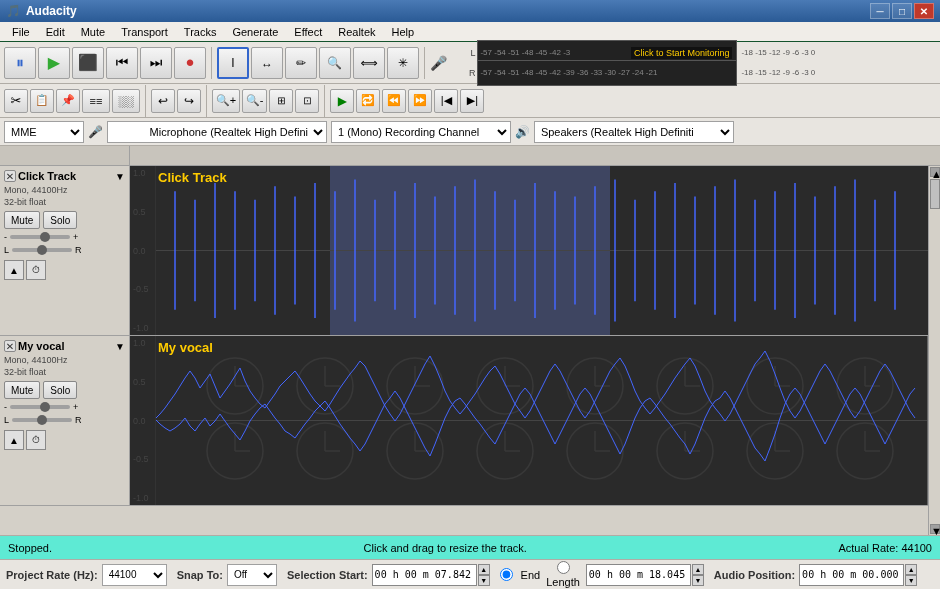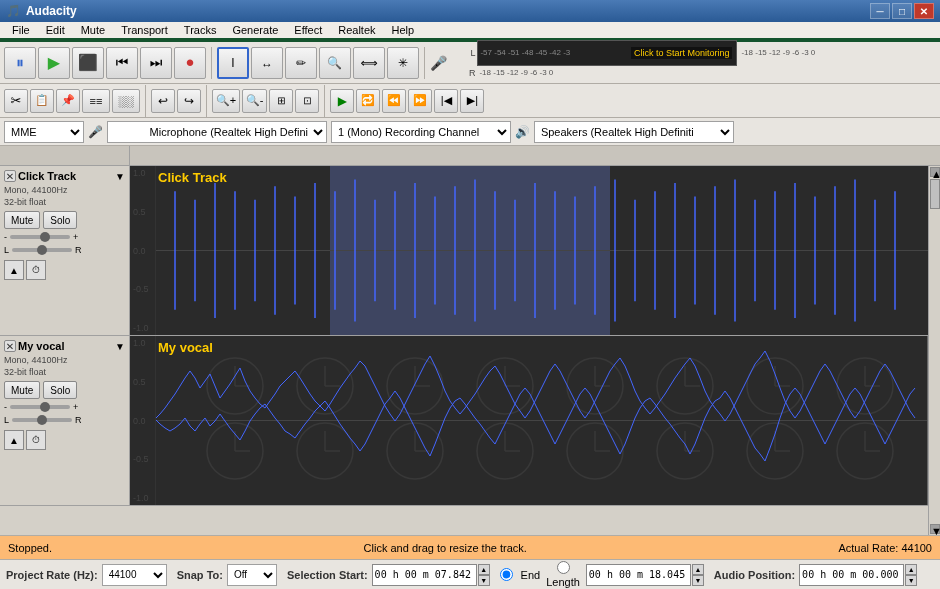--- a/index.html
+++ b/index.html
@@ -5,21 +5,21 @@
     * { box-sizing: border-box; margin: 0; padding: 0; }
     body { font-family: 'Segoe UI', Arial, sans-serif; font-size: 11px; background: #d4d0c8; width: 940px; height: 589px; overflow: hidden; }
     
     
     #title-bar { background: linear-gradient(to bottom, #4a7ab5, #2a5a95); height: 22px; display: flex; align-items: center; padding: 0 6px; color: white; font-size: 12px; font-weight: bold; }
     #window-controls { display: flex; gap: 2px; }
     .win-btn { width: 20px; height: 16px; display: flex; align-items: center; justify-content: center; font-size: 10px; cursor: pointer; border: 1px solid rgba(255,255,255,0.3); background: rgba(255,255,255,0.1); color: white; }
     .win-btn.close { background: #c0392b; }
 
     
-    #menu-bar { background: #f0ede8; height: 20px; display: flex; align-items: center; padding: 0 4px; border-bottom: 4px solid #14532d; }
+    #menu-bar { background: #f0ede8; height: 20px; display: flex; align-items: center; padding: 0 4px; border-bottom: 1px solid #14532d; }
     .menu-item { padding: 2px 8px; cursor: pointer; font-size: 11px; }
 
     
     #toolbar1 { background: #e8e5e0; height: 42px; display: flex; align-items: center; padding: 2px 4px; border-bottom: 1px solid #b0aca5; gap: 2px; }
     .tb-separator { width: 1px; height: 32px; background: #b0aca5; margin: 0 3px; }
     .tb-btn { width: 32px; height: 32px; border: 1px solid #a0a0a0; background: linear-gradient(to bottom, #f5f5f5, #d8d8d8); cursor: pointer; display: flex; align-items: center; justify-content: center; font-size: 14px; border-radius: 2px; }
 
     
     .vu-section { display: flex; flex-direction: column; gap: 2px; margin-left: 4px; }
     .vu-row { display: flex; align-items: center; gap: 2px; height: 18px; }
@@ -58,21 +58,21 @@
     
     
     .track-waveform { flex: 1; position: relative; overflow: hidden; }
     .track-ylabel { position: absolute; left: 3px; top: 0; height: 100%; display: flex; flex-direction: column; justify-content: space-between; font-size: 9px; color: #444; pointer-events: none; width: 22px; padding: 2px 0; }
     .track-label-overlay { position: absolute; top: 4px; left: 28px; font-size: 13px; font-weight: bold; color: #ffcc00; pointer-events: none; }
 
     
     .selection-highlight { position: absolute; top: 0; bottom: 0; background: rgba(100,120,200,0.35); pointer-events: none; }
 
     
-    #status-bar { background: #fdba74; height: 24px; border-top: 1px solid #b0aca5; display: flex; align-items: center; padding: 0 8px; gap: 4px; font-size: 11px; }
+    #status-bar { background: #5eead4; height: 24px; border-top: 1px solid #b0aca5; display: flex; align-items: center; padding: 0 8px; gap: 4px; font-size: 11px; }
 
     
     #bottom-bar { background: #e8e5e0; height: 30px; border-top: 1px solid #b0aca5; display: flex; align-items: center; padding: 0 6px; gap: 10px; font-size: 11px; }
     .bottom-group { display: flex; align-items: center; gap: 4px; }
     .bottom-label { font-weight: bold; color: #333; }
     .bottom-select { height: 22px; border: 1px solid #a0a0a0; background: white; font-size: 10px; padding: 0 2px; }
     .time-display { display: flex; align-items: center; gap: 1px; }
     .time-input { width: 105px; height: 22px; border: 1px solid #888; background: #fff; font-size: 10px; font-family: monospace; padding: 0 2px; text-align: center; }
     .time-spinner { display: flex; flex-direction: column; }
     .time-spin-btn { width: 12px; height: 11px; border: 1px solid #888; background: #d8d8d8; font-size: 7px; display: flex; align-items: center; justify-content: center; cursor: pointer; line-height: 1; }
@@ -138,20 +138,23 @@
         <span class="vu-label">L</span>
         <div class="vu-bar-container" style="width:260px;">
           <span style="font-size:8px; color:#888; padding-left:2px; z-index:1; white-space:nowrap;">-57 -54 -51 -48 -45 -42 -3</span>
           <span class="vu-click-start">Click to Start Monitoring</span>
         </div>
 
         <span style="font-size:8px; color:#555; margin-left:2px; white-space:nowrap;">-18 -15 -12 -9 -6 -3 0</span>
       </div>
       <div class="vu-row">
         <span class="vu-label">R</span>
+        <div class="vu-bar-container" style="width:260px;">
+          <span style="font-size:8px; color:#888; padding-left:2px; white-space:nowrap;">-57 -54 -51 -48 -45 -42 -39 -36 -33 -30 -27 -24 -21</span>
+        </div>
         <span style="font-size:8px; color:#555; margin-left:2px; white-space:nowrap;">-18 -15 -12 -9 -6 -3 0</span>
       </div>
     </div>
   </div>
 
   <div id="toolbar2">
     <div class="small-btn" style="font-size:13px;">✂</div>
     <div class="small-btn" style="font-size:11px;">📋</div>
     <div class="small-btn" style="font-size:11px;">📌</div>
     <div class="small-btn" style="font-size:11px; width:28px;">≡≡</div>

